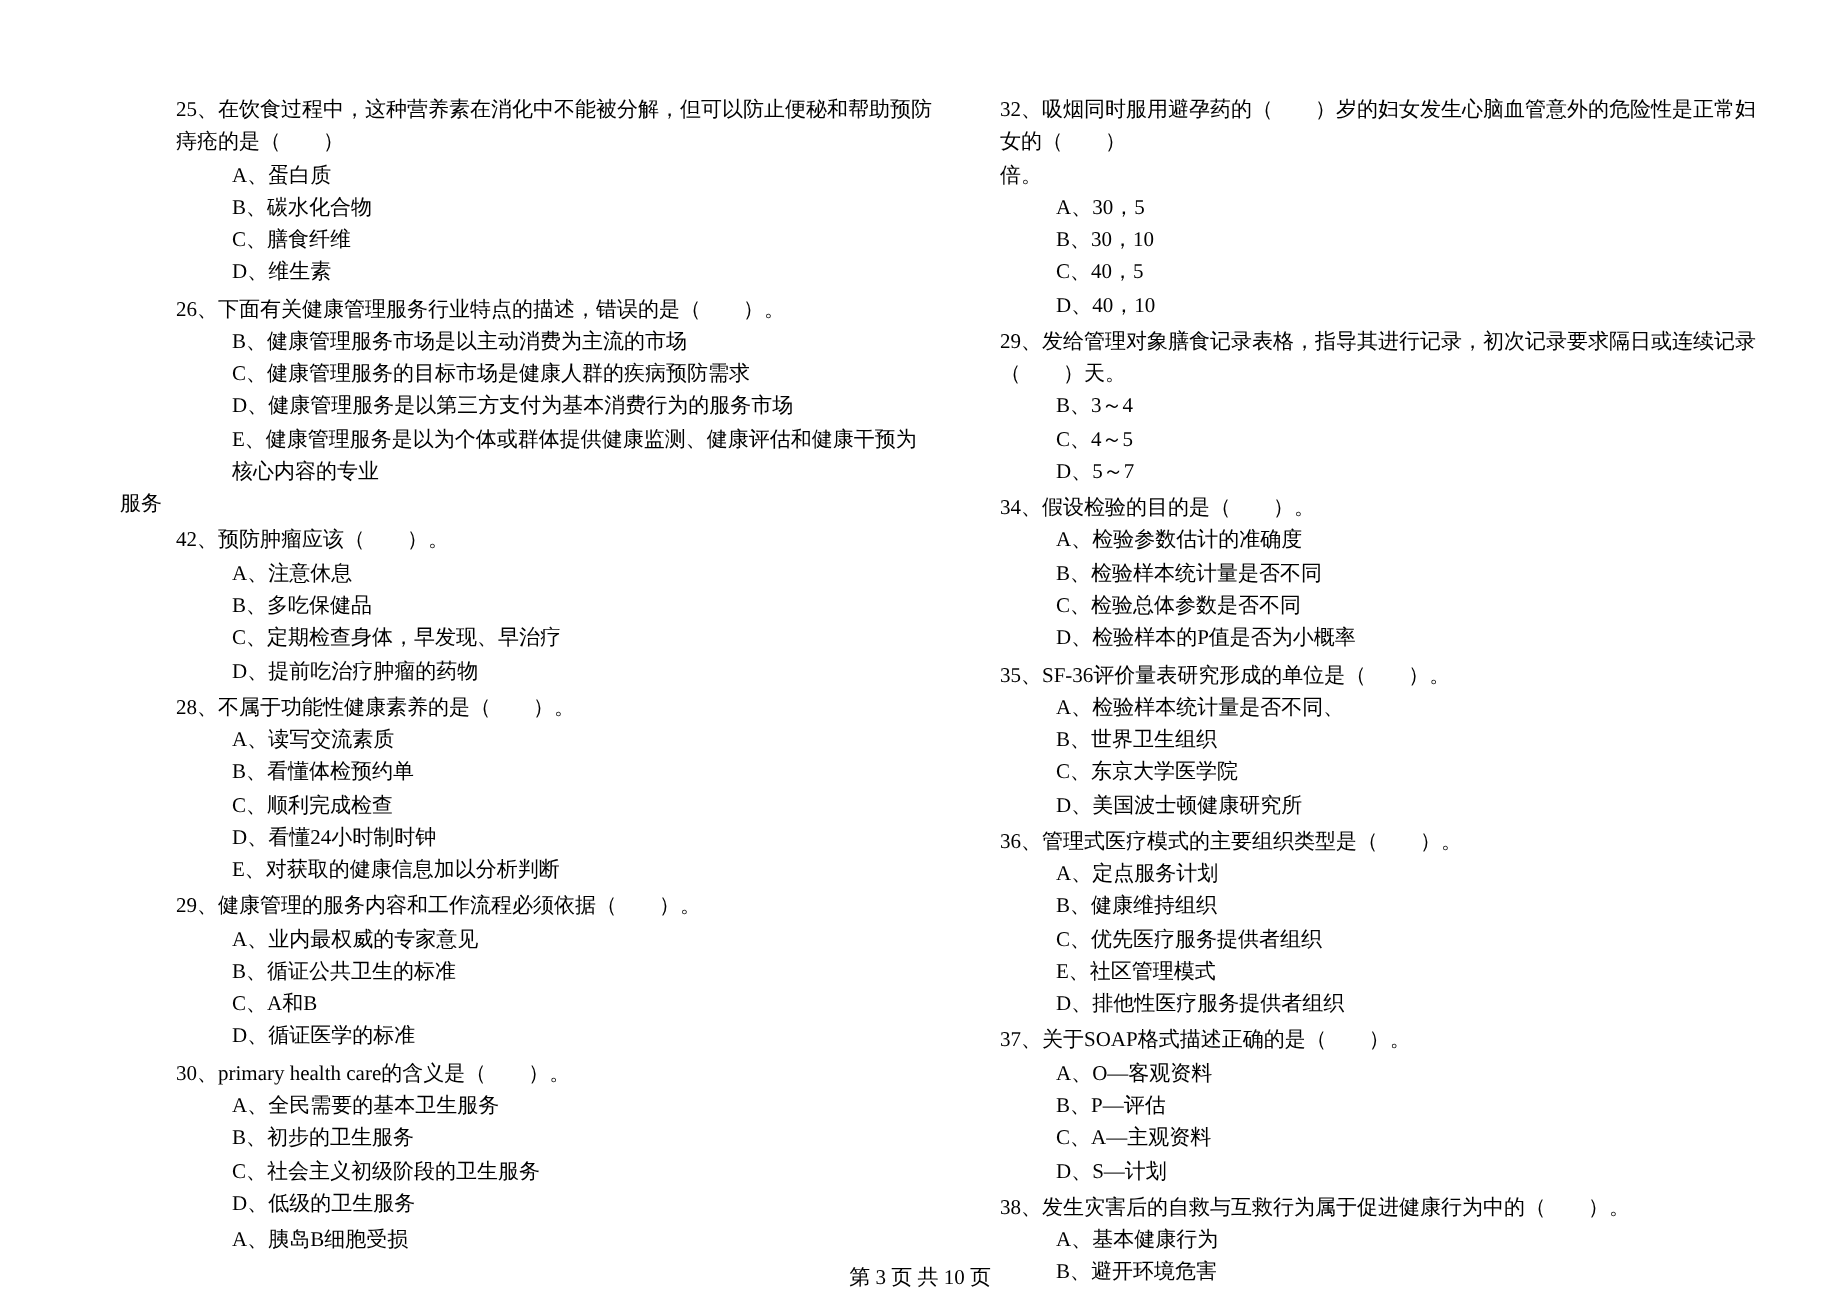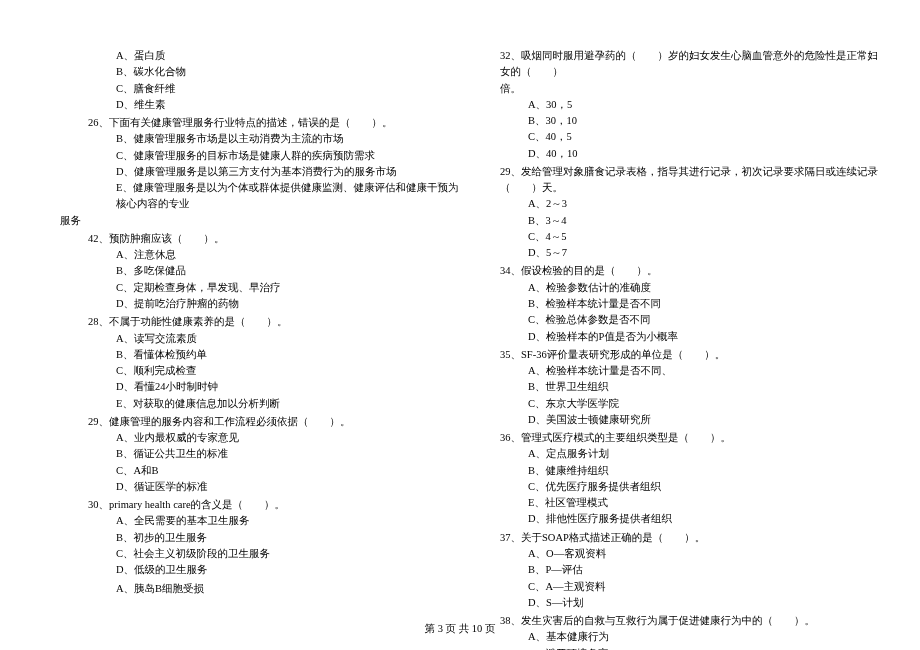--- a/index.html
+++ b/index.html
@@ -21,33 +21,34 @@
   .col {
     flex: 1;
     min-width: 0;
   }
   .q { margin-bottom: 2px; line-height: 1.55; }
   .stem { display: block; }
   .options { padding-left: 28px; }
   .opt { display: block; line-height: 1.55; }
   .footer {
     position: absolute;
-    bottom: 14px;
+    bottom: 4px;
     left: 0;
     width: 100%;
     text-align: center;
     font-size: 10.5px;
   }
 </style>
 </head>
 <body>
 
 <div class="page">
   <div class="col" id="colL">
       <div class="q">
+        <span class="stem">25、在饮食过程中，这种营养素在消化中不能被分解，但可以防止便秘和帮助预防痔疮的是（　　）</span>
         <div class="options">
           <span class="opt">A、蛋白质</span>
           <span class="opt">B、碳水化合物</span>
           <span class="opt">C、膳食纤维</span>
           <span class="opt">D、维生素</span>
         </div>
       </div>
       <div class="q">
         <span class="stem">26、下面有关健康管理服务行业特点的描述，错误的是（　　）。</span>
         <div class="options">
@@ -108,21 +109,20 @@
         <div class="options">
           <span class="opt">A、30，5</span>
           <span class="opt">B、30，10</span>
           <span class="opt">C、40，5</span>
           <span class="opt">D、40，10</span>
         </div>
       </div>
       <div class="q">
         <span class="stem">29、发给管理对象膳食记录表格，指导其进行记录，初次记录要求隔日或连续记录（　　）天。</span>
         <div class="options">
-          <span class="opt">A、2～3</span>
           <span class="opt">B、3～4</span>
           <span class="opt">C、4～5</span>
           <span class="opt">D、5～7</span>
         </div>
       </div>
       <div class="q">
         <span class="stem">34、假设检验的目的是（　　）。</span>
         <div class="options">
           <span class="opt">A、检验参数估计的准确度</span>
           <span class="opt">B、检验样本统计量是否不同</span>

